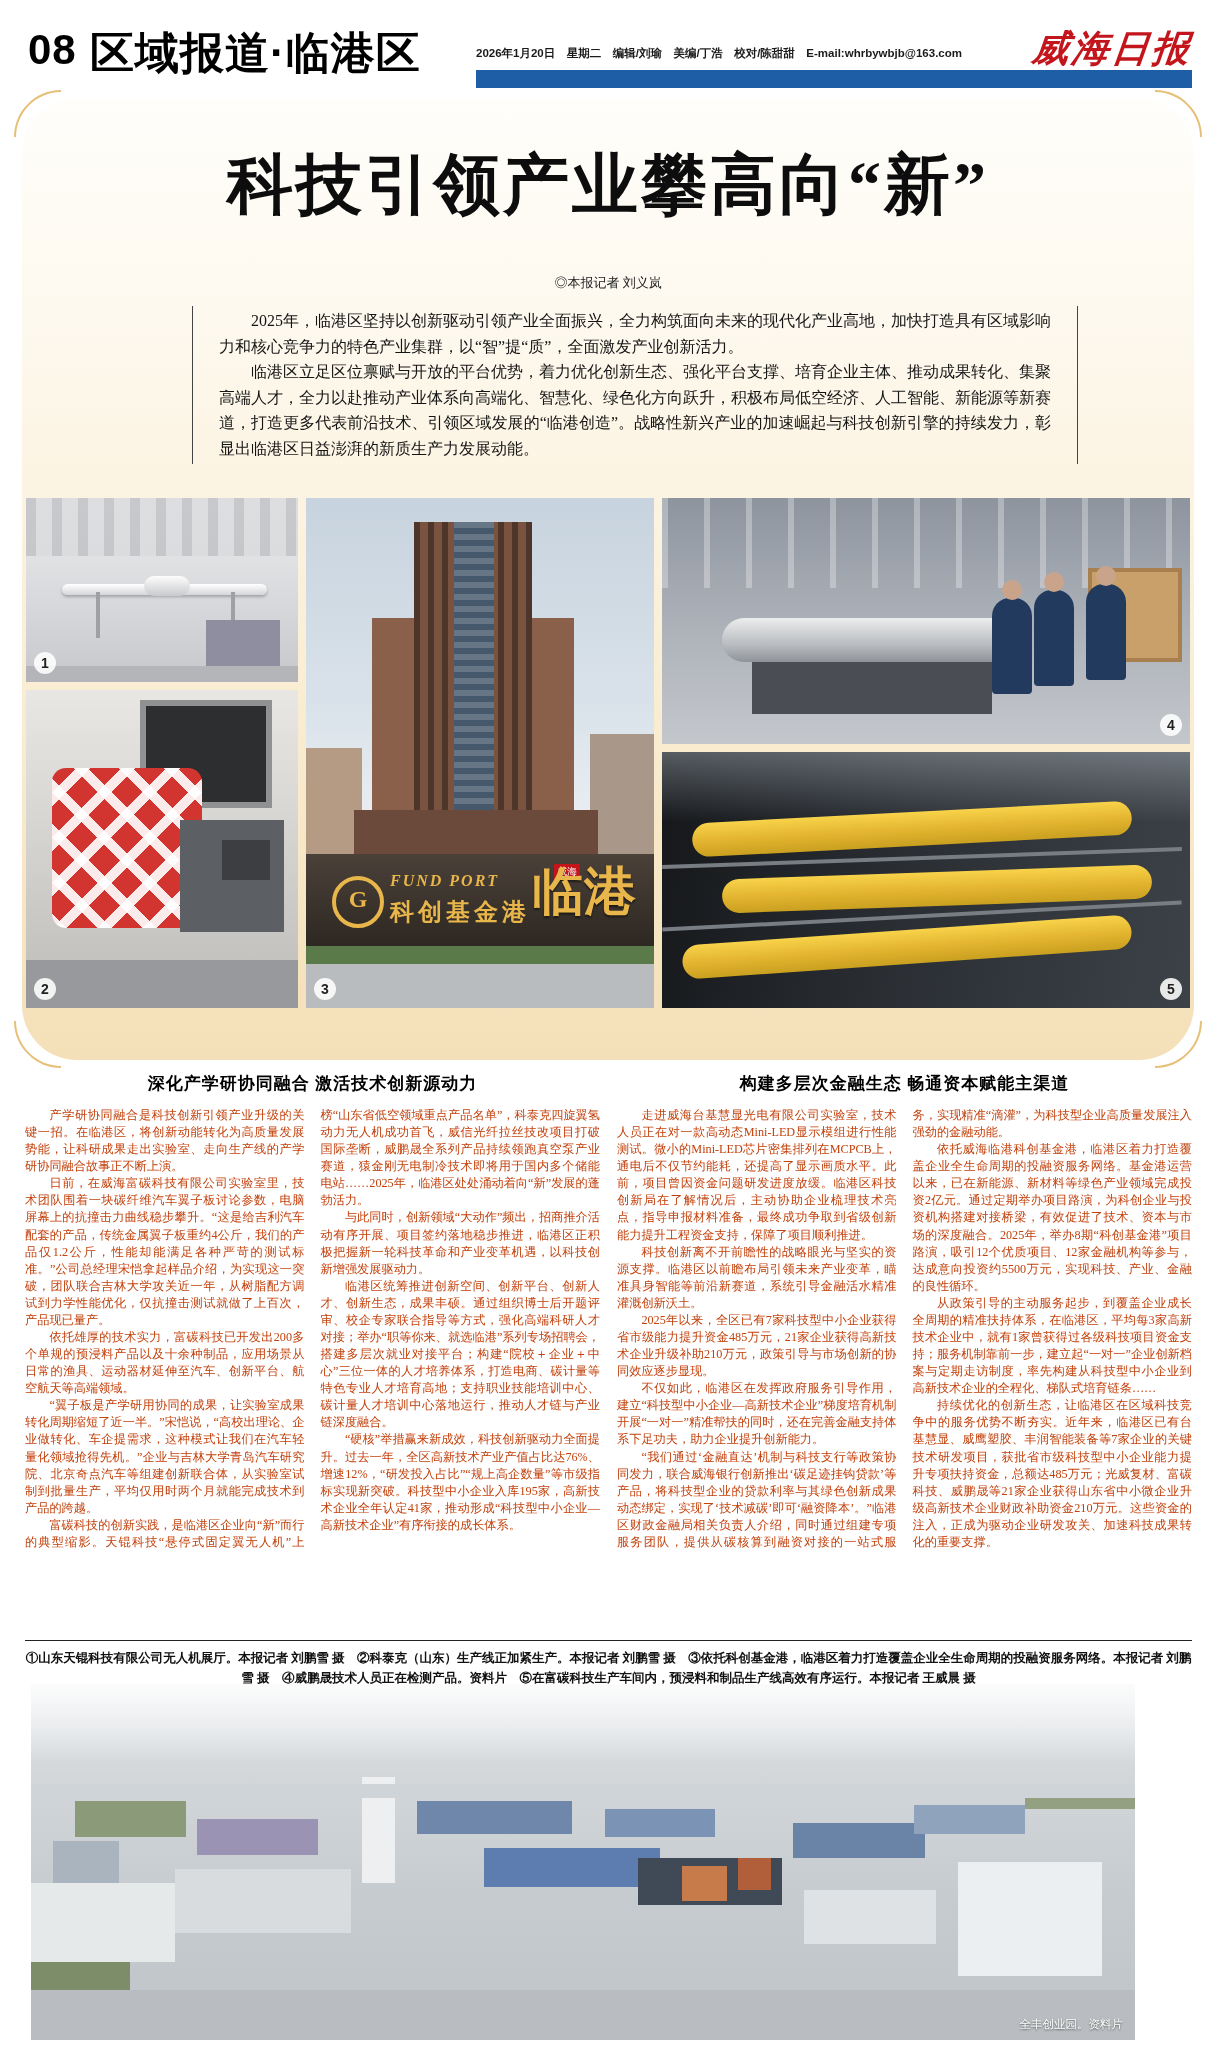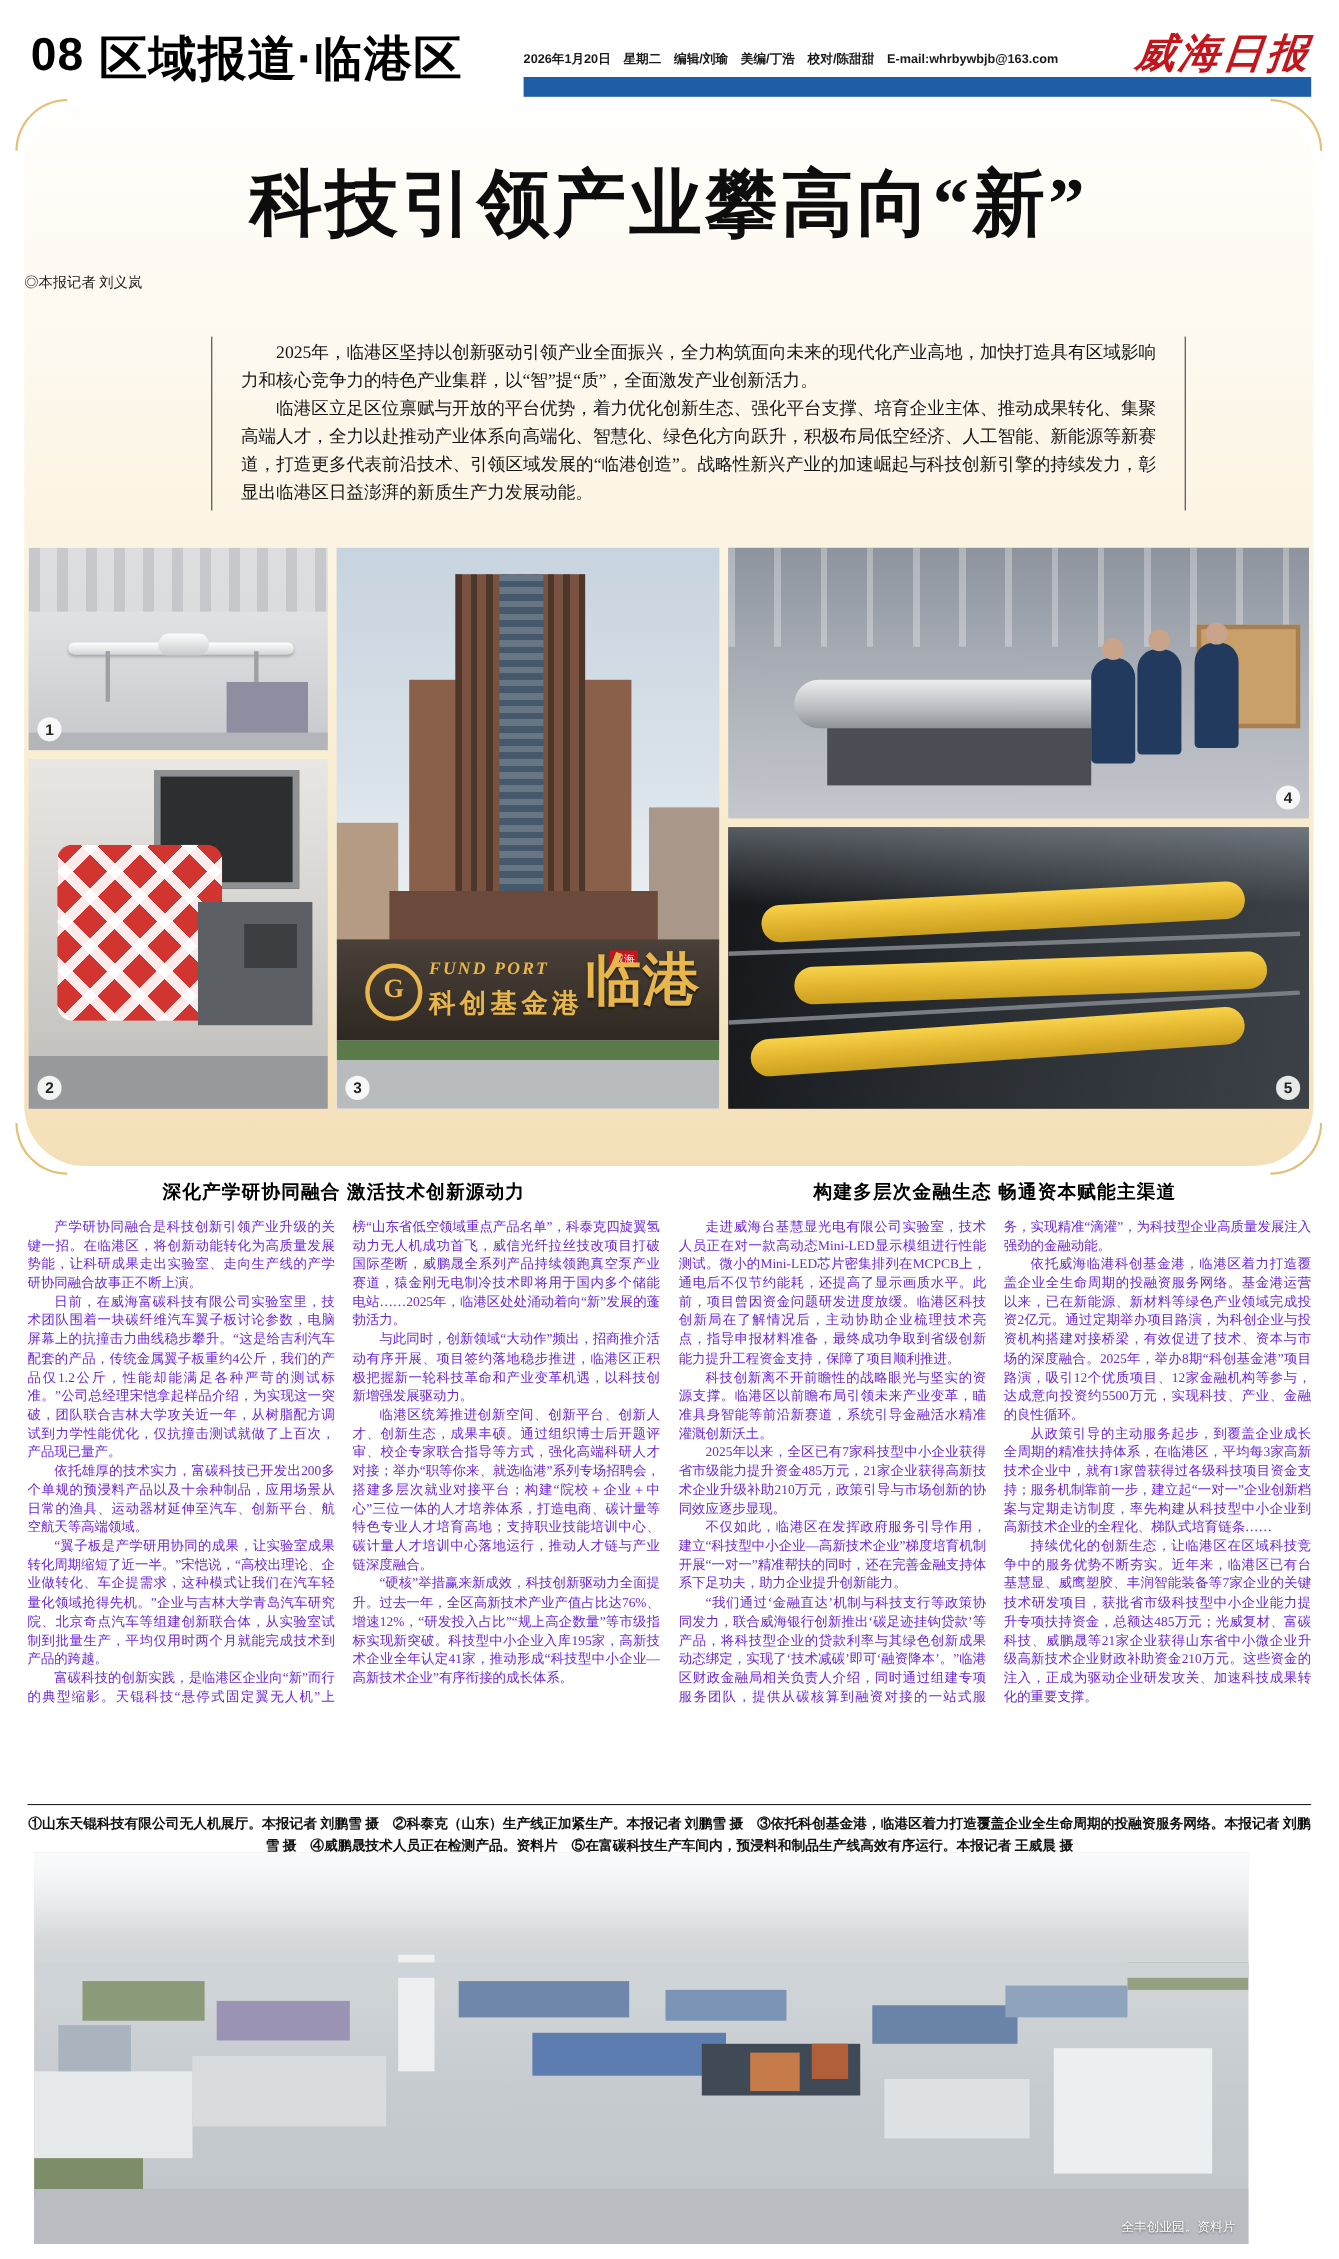--- a/index.html
+++ b/index.html
@@ -24,21 +24,21 @@
     border-radius:55px;}
   .gold-arc{position:absolute;width:90px;height:90px;border:2px solid transparent;
     border-top-color:#e6c078;border-radius:50%;}
   .arc-tl{left:-8px;top:-8px;transform:rotate(-45deg);}
   .arc-tr{right:-8px;top:-8px;transform:rotate(45deg);}
   .arc-bl{left:-8px;bottom:-8px;transform:rotate(-135deg);}
   .arc-br{right:-8px;bottom:-8px;transform:rotate(135deg);}
 
   .headline{position:absolute;left:0;top:42px;width:100%;text-align:center;
     font-size:66px;font-weight:700;letter-spacing:3px;color:#0d0d0d;margin:0;}
-  .byline{position:absolute;left:0;top:150px;width:100%;text-align:left;
+  .byline{position:absolute;left:0;top:176px;width:100%;text-align:center;
     font-size:13px;color:#222;}
 
   .intro{position:absolute;left:170px;top:208px;width:832px;
     border-left:1px solid #444;border-right:1px solid #444;padding:2px 26px;
     font-size:16px;line-height:1.6;color:#151515;text-align:justify;}
   .intro p{margin:0;text-indent:2em;}
 
   
   .photo{position:absolute;overflow:hidden;background:#ccc;}
   .ph1{left:4px;top:400px;width:272px;height:184px;
@@ -127,21 +127,21 @@
   .badge.bl{left:8px;bottom:8px}.badge.br{right:8px;bottom:8px}
 
   
   .article-row{position:absolute;left:25px;top:1072px;width:1167px;}
   .col-section{position:absolute;top:0;}
   .sec1{left:0;width:575px;}
   .sec2{left:592px;width:575px;}
   .sec-head{margin:0 0 12px 0;text-align:center;font-size:17px;font-weight:700;color:#000;
     font-family:"Liberation Sans",sans-serif;letter-spacing:1px;}
   .cols{column-count:2;column-gap:16px;height:535px;overflow:hidden;
-    font-size:12.2px;line-height:1.4;text-align:justify;color:#6d28d9;}
+    font-size:12.2px;line-height:1.4;text-align:justify;color:#c2410c;}
   .cols p{margin:0;text-indent:2em;}
 
   .rule{position:absolute;left:25px;top:1640px;width:1167px;height:0;border-top:1.5px solid #222;}
 
   .captions{position:absolute;left:25px;top:1648px;width:1167px;text-align:center;
     font-size:12.5px;font-weight:600;line-height:1.6;color:#111;}
 
   
   .aerial{position:absolute;left:31px;top:1684px;width:1104px;height:356px;overflow:hidden;
     background:linear-gradient(180deg,#e6e9eb 0%,#d3d7da 25%,#c6cbcf 60%,#bfc4c8 100%);}

